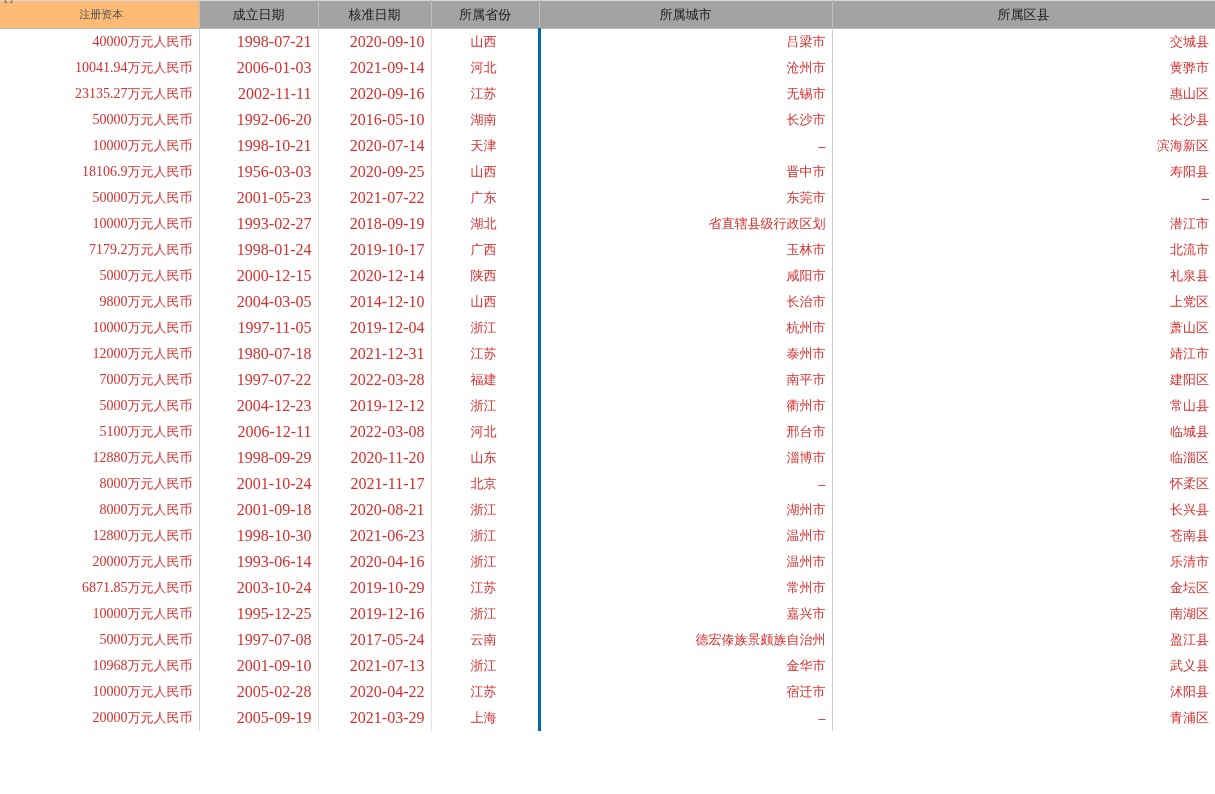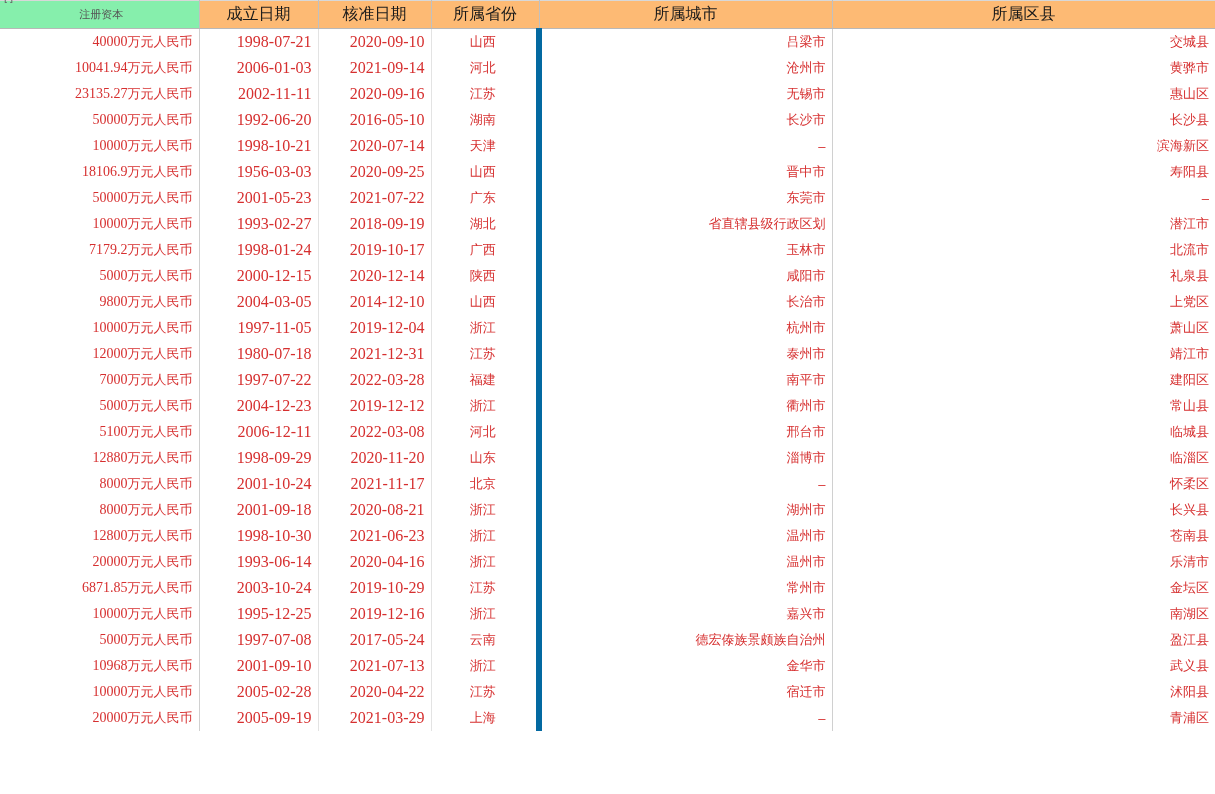--- a/index.html
+++ b/index.html
@@ -26,34 +26,34 @@
   }
   table.grid col.c0 { width: 199px; }
   table.grid col.c1 { width: 119px; }
   table.grid col.c2 { width: 113px; }
   table.grid col.c3 { width: 108px; }
   table.grid col.c4 { width: 293px; }
   table.grid col.c5 { width: 383px; }
 
   thead th {
     height: 27px;
-    background: #fdba74;
+    background: #a3a3a3;
     border-right: 1px solid #c0c0c0;
     border-bottom: 1px solid #b8b8b8;
     border-top: 1px solid #d8d8d8;
     font-weight: normal;
-    font-size: 16px;
+    font-size: 13px;
     color: #1a1a1a;
     text-align: center;
     vertical-align: middle;
     padding: 0;
     font-family: "Liberation Sans", sans-serif;
   }
   thead th.corner {
-    background: #86efac;
+    background: #fdba74;
     color: #555;
     font-size: 11px;
     text-align: left;
     padding-left: 4px;
   }
   tbody td {
     height: 26px;
     border-right: 1px solid #e3e3e3;
     padding: 0 6px 0 4px;
     vertical-align: middle;
@@ -73,21 +73,21 @@
   }
   tbody td.date {
     text-align: right;
     font-family: Liberation Serif, serif;
     font-size: 16px;
   }
   tbody td.ctr {
     text-align: center;
   }
   tbody tr td:nth-child(1) { border-right: 1px solid #d0d0d0; }
-  tbody tr td:nth-child(4) { border-right: 6px solid #0369a1; }
+  tbody tr td:nth-child(4) { border-right: 3px solid #0369a1; }
   tbody tr td:nth-child(5) { border-right: 1px solid #d0d0d0; }
   tbody tr td:nth-child(6) { border-right: none; }
 </style>
 </head>
 <body>
 
 <div class="sheet">
   <table class="grid">
     <colgroup>
       <col class="c0">

